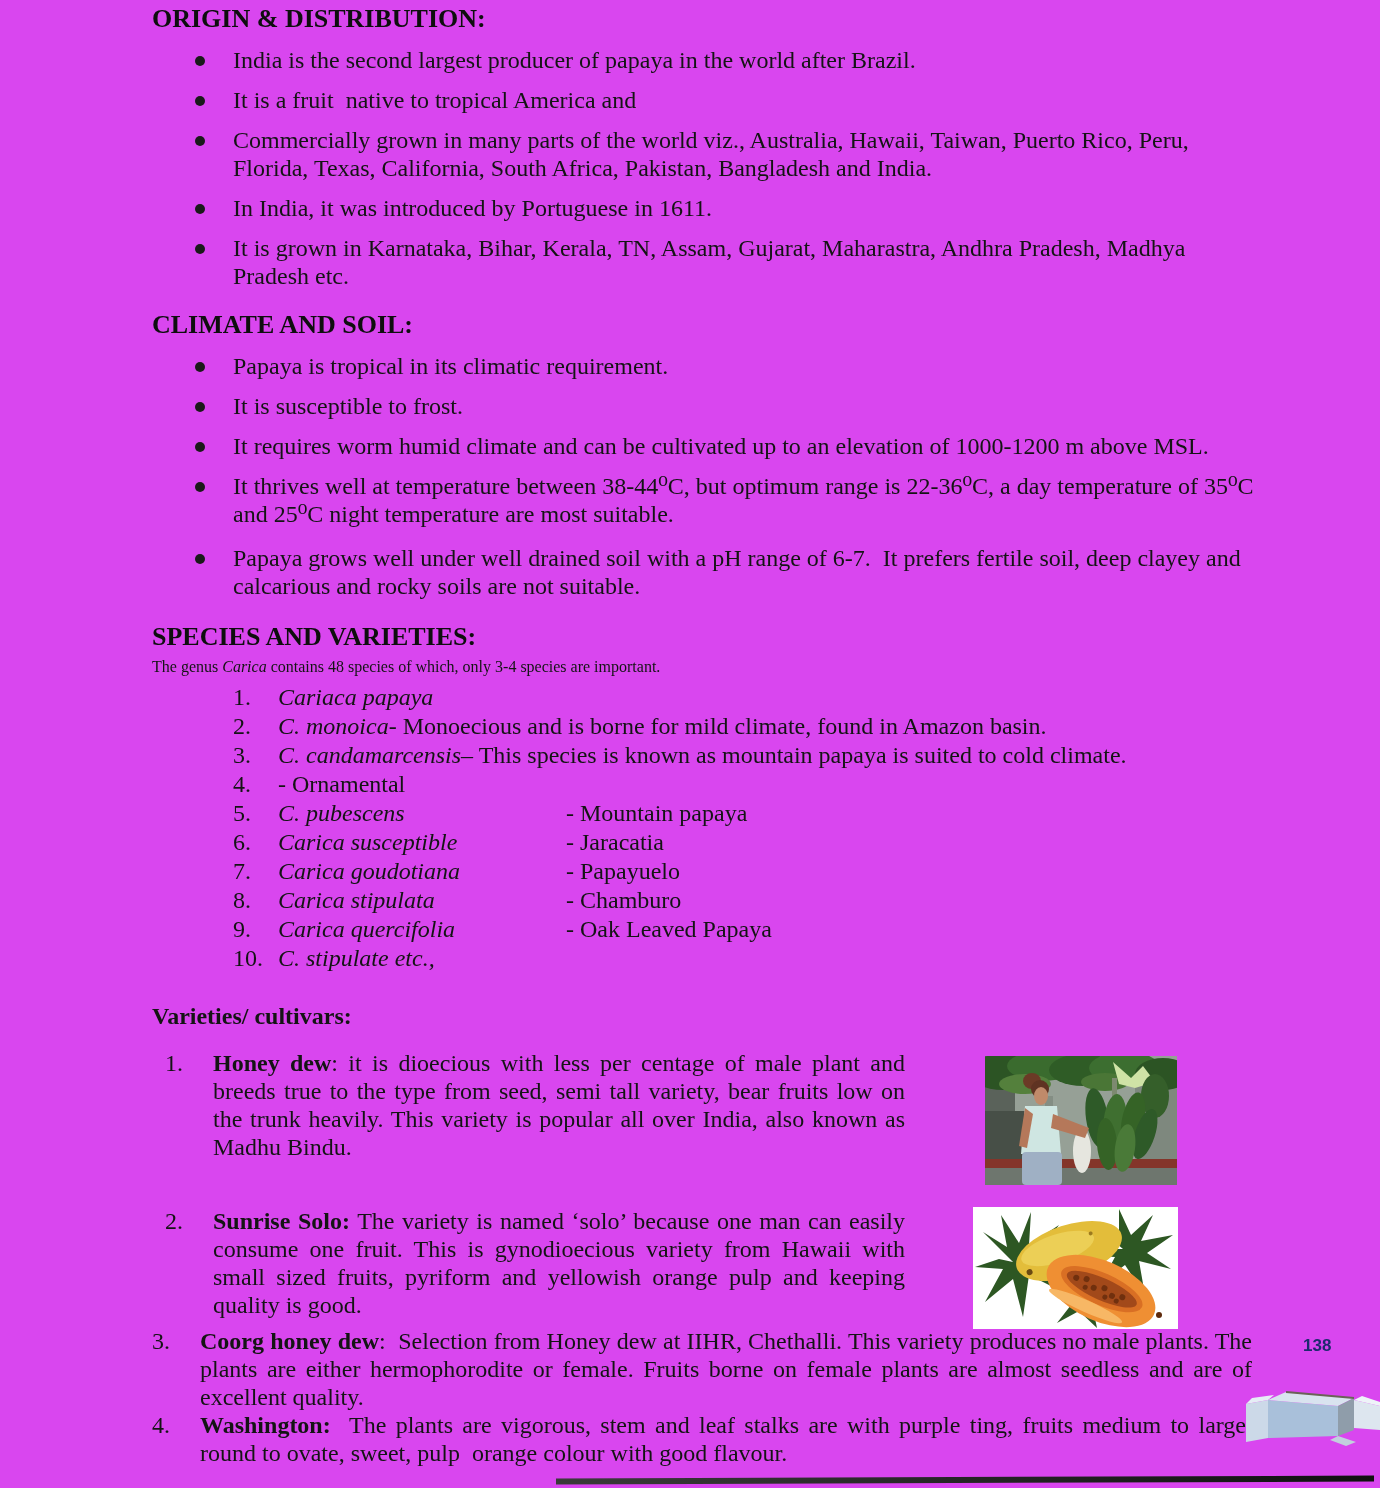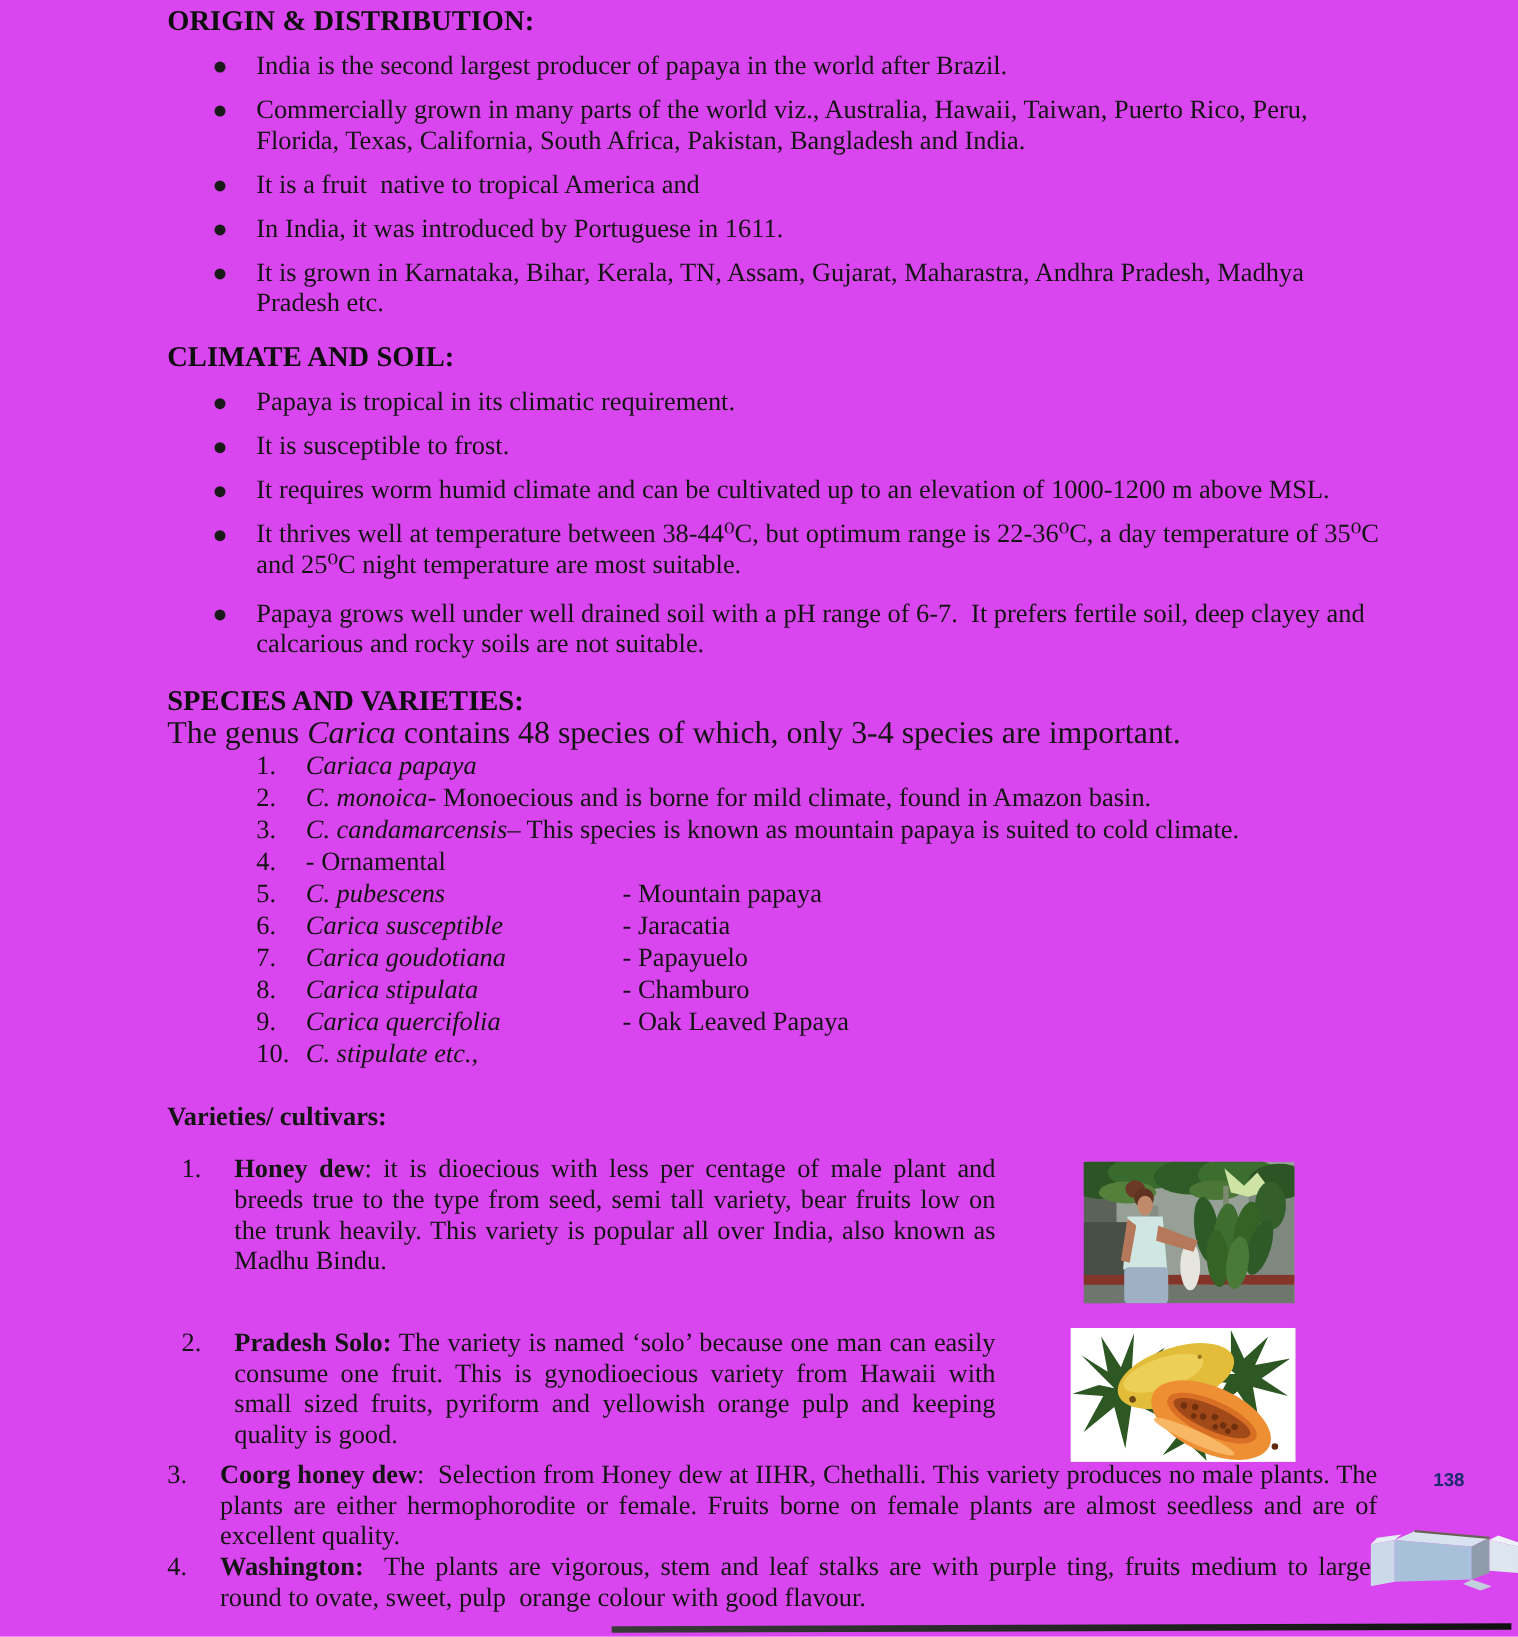--- a/index.html
+++ b/index.html
@@ -14,21 +14,21 @@
 
   ul.bullets { list-style:none; margin:12px 0 0 43px; }
   ul.bullets li { display:flex; margin-bottom:12px; font-size:24px; line-height:28px; }
   .dot { flex:0 0 10px; width:10px; height:10px; border-radius:50%; background:#1a1a1a; margin:10px 28px 0 0; }
   .btext { max-width:1035px; white-space:pre-wrap; }
   li.gap-before { margin-top:16px; }
 
   .sec-climate { margin-top:20px; }
   .sec-species { margin-top:22px; }
 
-  .intro { font-size:29px; line-height:29px; }
+  .intro { font-size:16px; line-height:29px; }
   .sp-list { margin:2px 0 0 81px; }
   .sp-row { display:flex; font-size:24px; line-height:29px; }
   .sp-num { flex:0 0 45px; }
   .sp-name { font-style:italic; }
   .sp-row.r1 .sp-name { flex:0 0 202px; }
   .sp-row.colspec .sp-name { flex:0 0 288px; }
   .sp-desc { white-space:pre-wrap; }
 
   .var-h { margin-top:28px; font-size:24px; line-height:30px; font-weight:700; }
   .var-item { display:flex; font-size:24px; line-height:28px; }
@@ -67,25 +67,25 @@
 
     <section>
       <h2 class="sec">ORIGIN &amp; DISTRIBUTION:</h2>
       <ul class="bullets">
         <li>
             <span class="dot"></span>
             <span class="btext">India is the second largest producer of papaya in the world after Brazil.</span>
           </li>
         <li>
             <span class="dot"></span>
+            <span class="btext">It is a fruit  native to tropical America and</span>
+          </li>
+        <li>
+            <span class="dot"></span>
             <span class="btext">Commercially grown in many parts of the world viz., Australia, Hawaii, Taiwan, Puerto Rico, Peru, Florida, Texas, California, South Africa, Pakistan, Bangladesh and India.</span>
-          </li>
-        <li>
-            <span class="dot"></span>
-            <span class="btext">It is a fruit  native to tropical America and</span>
           </li>
         <li>
             <span class="dot"></span>
             <span class="btext">In India, it was introduced by Portuguese in 1611.</span>
           </li>
         <li>
             <span class="dot"></span>
             <span class="btext">It is grown in Karnataka, Bihar, Kerala, TN, Assam, Gujarat, Maharastra, Andhra Pradesh, Madhya Pradesh etc.</span>
           </li>
       </ul>
@@ -175,21 +175,21 @@
     <section>
       <h2 class="var-h">Varieties/ cultivars:</h2>
 
       <div class="var-item v1">
         <span class="var-num">1.</span>
         <p class="var-text"><b class="lead">Honey dew</b><span>: it is dioecious with less per centage of male plant and breeds true to the type from seed, semi tall variety, bear fruits low on the trunk heavily. This variety is popular all over India, also known as Madhu Bindu.</span></p>
       </div>
 
       <div class="var-item v2">
         <span class="var-num">2.</span>
-        <p class="var-text"><b class="lead">Pradesh Solo:</b><span> The variety is named ‘solo’ because one man can easily consume one fruit. This is gynodioecious variety from Hawaii with small sized fruits, pyriform and yellowish orange pulp and keeping quality is good.</span></p>
+        <p class="var-text"><b class="lead">Sunrise Solo:</b><span> The variety is named ‘solo’ because one man can easily consume one fruit. This is gynodioecious variety from Hawaii with small sized fruits, pyriform and yellowish orange pulp and keeping quality is good.</span></p>
       </div>
 
       <div class="var-item v3">
         <span class="var-num">3.</span>
         <p class="var-text"><b class="lead">Coorg honey dew</b><span>:  Selection from Honey dew at IIHR, Chethalli. This variety produces no male plants. The plants are either hermophorodite or female. Fruits borne on female plants are almost seedless and are of excellent quality.</span></p>
       </div>
 
       <div class="var-item v4">
         <span class="var-num">4.</span>
         <p class="var-text"><b class="lead">Washington:</b><span>  The plants are vigorous, stem and leaf stalks are with purple ting, fruits medium to large, round to ovate, sweet, pulp  orange colour with good flavour.</span></p>

